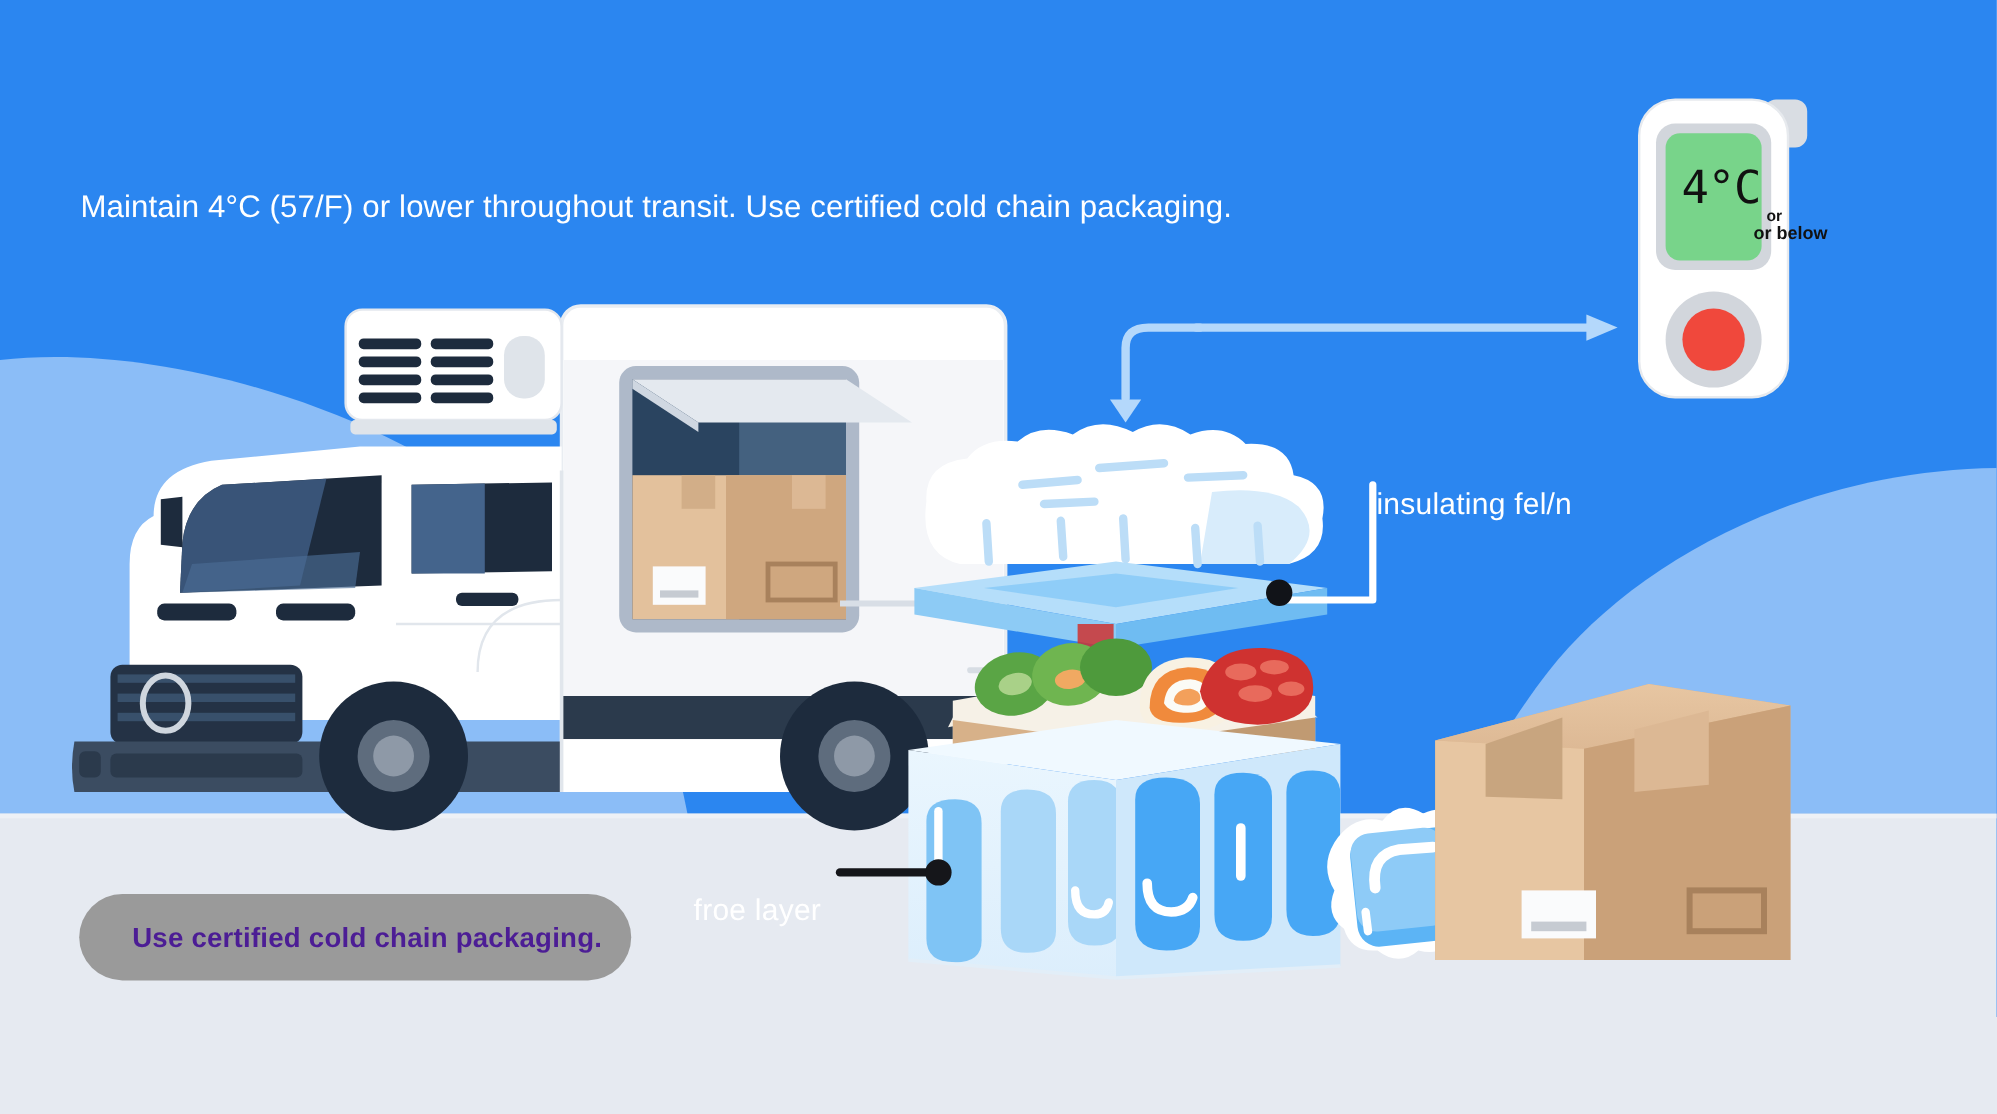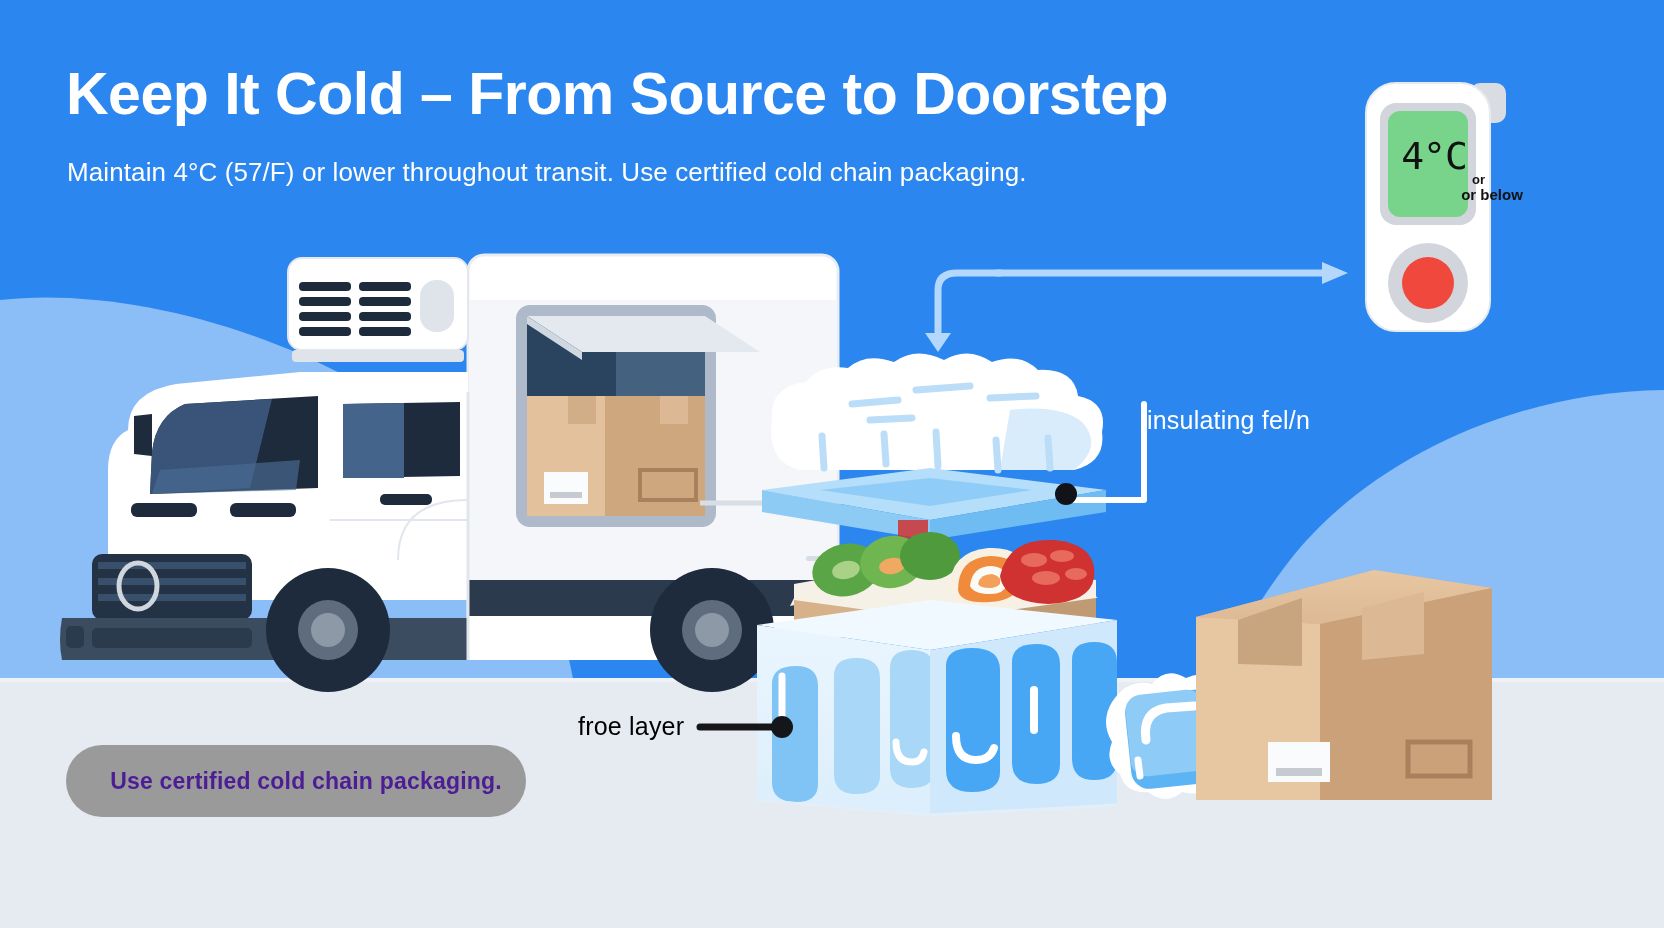--- a/index.html
+++ b/index.html
@@ -51,23 +51,23 @@
     top: 374px;
     font-size: 25px;
     color: #ffffff;
     white-space: nowrap;
     letter-spacing: 0.2px;
     margin-top: 32px;
   }
   .callout-froe {
     position: absolute;
     left: 578px;
-    top: 712px;
+    top: 745px;
     font-size: 25px;
-    color: #000000;
+    color: #ffffff;
     white-space: nowrap;
     letter-spacing: 0.2px;
   }
   .pill {
     position: absolute;
     left: 66px;
     top: 745px;
     width: 460px;
     height: 72px;
     border-radius: 36px;
@@ -373,21 +373,20 @@
       <rect x="1470" y="83" width="36" height="40" rx="10" fill="#d9dde3"></rect>
       <rect x="1366" y="83" width="124" height="248" rx="30" fill="#ffffff"></rect>
       <rect x="1366" y="83" width="124" height="248" rx="30" fill="none" stroke="#e7eaee" stroke-width="2"></rect>
       <rect x="1380" y="103" width="96" height="122" rx="16" fill="#d2d6dc"></rect>
       <rect x="1388" y="111" width="80" height="106" rx="12" fill="#78d48a"></rect>
       <circle cx="1428" cy="283" r="40" fill="#d2d6dc"></circle>
       <circle cx="1428" cy="283" r="26" fill="#f0483c"></circle>
     </g>
   </svg>
 
-  <div class="headline">Keep It Cold – From Source to Doorstep</div>
   <div class="subhead">Maintain 4°C (57/F) or lower throughout transit. Use certified cold chain packaging.</div>
 
   <div class="temp-big">4°C</div>
   <div class="temp-or">or</div>
   <div class="temp-below">or below</div>
 
   <div class="callout-insulating">insulating fel/n</div>
   <div class="callout-froe">froe layer</div>
 
   <div class="pill">

